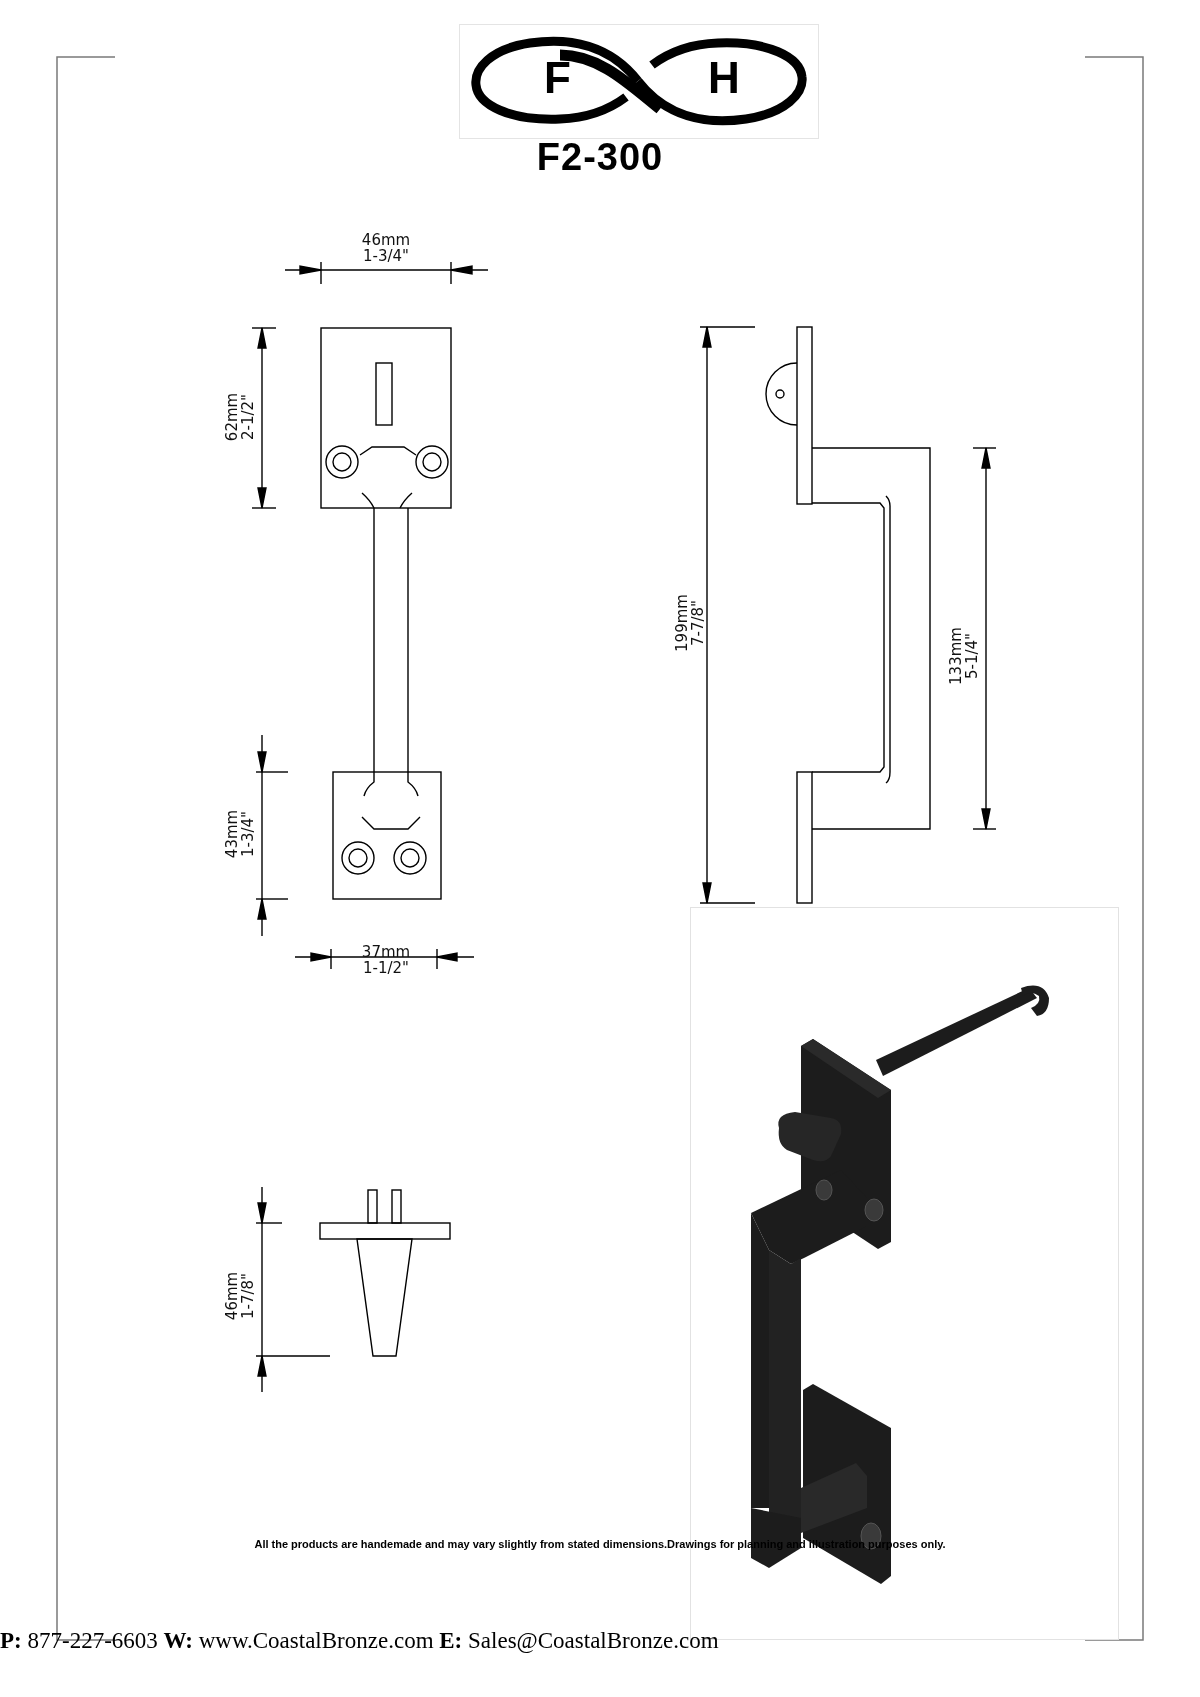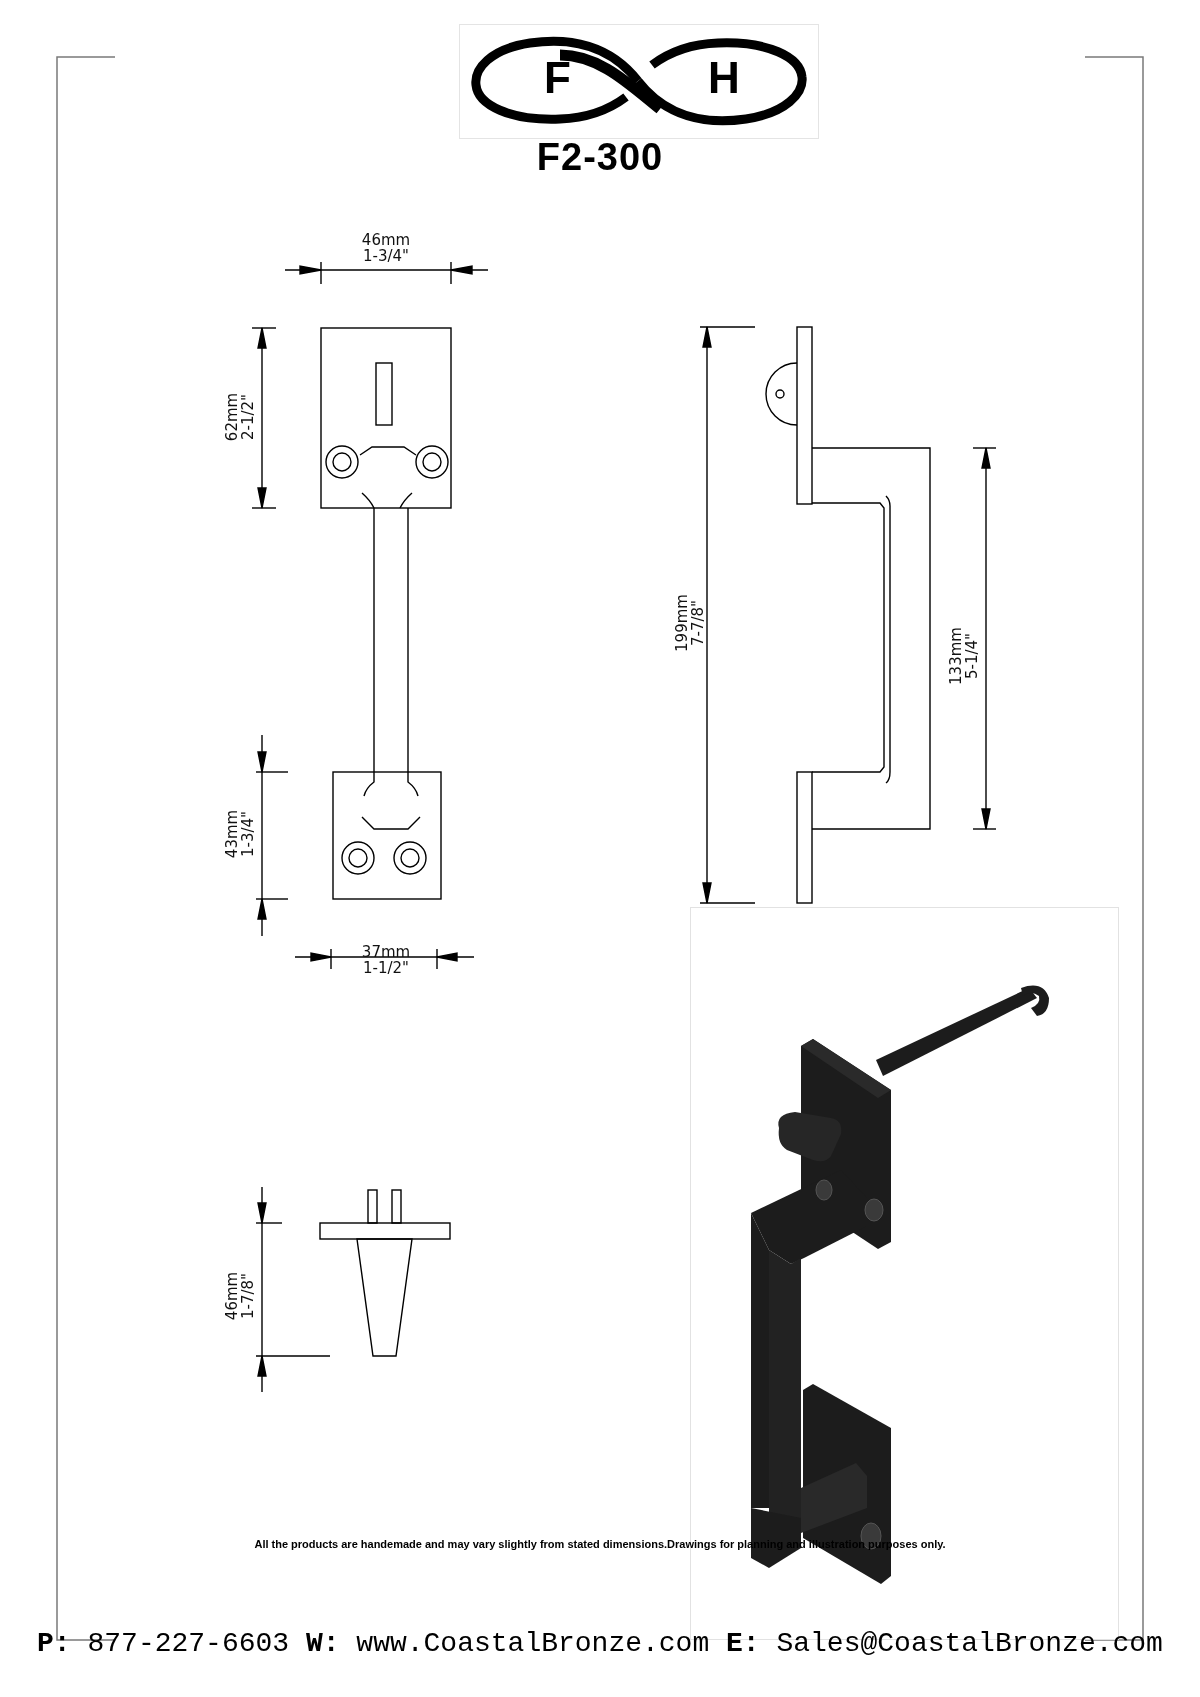--- a/index.html
+++ b/index.html
@@ -5,21 +5,21 @@
     html, body { margin: 0; padding: 0; background: #ffffff; }
     body { width: 1200px; height: 1697px; position: relative; overflow: hidden; font-family: "DejaVu Sans", sans-serif; color: #000; }
     .abs { position: absolute; }
     svg { position: absolute; left: 0; top: 0; }
     .logo-box { position: absolute; left: 459px; top: 24px; width: 358px; height: 113px; border: 1px solid #e4e4e4; background: #fff; }
     .model { position: absolute; left: 0; width: 1200px; top: 136px; text-align: center; font-family: "Liberation Sans", sans-serif; font-weight: bold; font-size: 38px; letter-spacing: 1px; }
     .dim { position: absolute; font-family: "DejaVu Sans", sans-serif; font-size: 15px; line-height: 16px; text-align: center; color: #111; white-space: nowrap; }
     .dim.v { transform: rotate(-90deg); transform-origin: center center; }
     .render-panel { position: absolute; left: 690px; top: 907px; width: 427px; height: 731px; border: 1px solid #e2e2e2; background: #fff; }
     .disclaimer { position: absolute; left: 0; width: 1200px; top: 1538px; text-align: center; font-family: "Liberation Sans", sans-serif; font-weight: bold; font-size: 11px; }
-    .contact { position: absolute; left: 0; width: 1200px; top: 1628px; text-align: center; font-family: Liberation Mono, monospace; font-size: 28px; }
+    .contact { position: absolute; left: 0; width: 1200px; top: 1628px; text-align: left; font-family: Liberation Serif, serif; font-size: 23px; }
     .contact b { font-weight: bold; }
   </style>
 </head>
 <body>
 
 <svg width="1200" height="1697">
   <g stroke="#7a7a7a" stroke-width="1.5" fill="none">
     <polyline points="115,57 57,57 57,1640 115,1640"></polyline>
     <polyline points="1085,57 1143,57 1143,1640 1085,1640"></polyline>
   </g>

